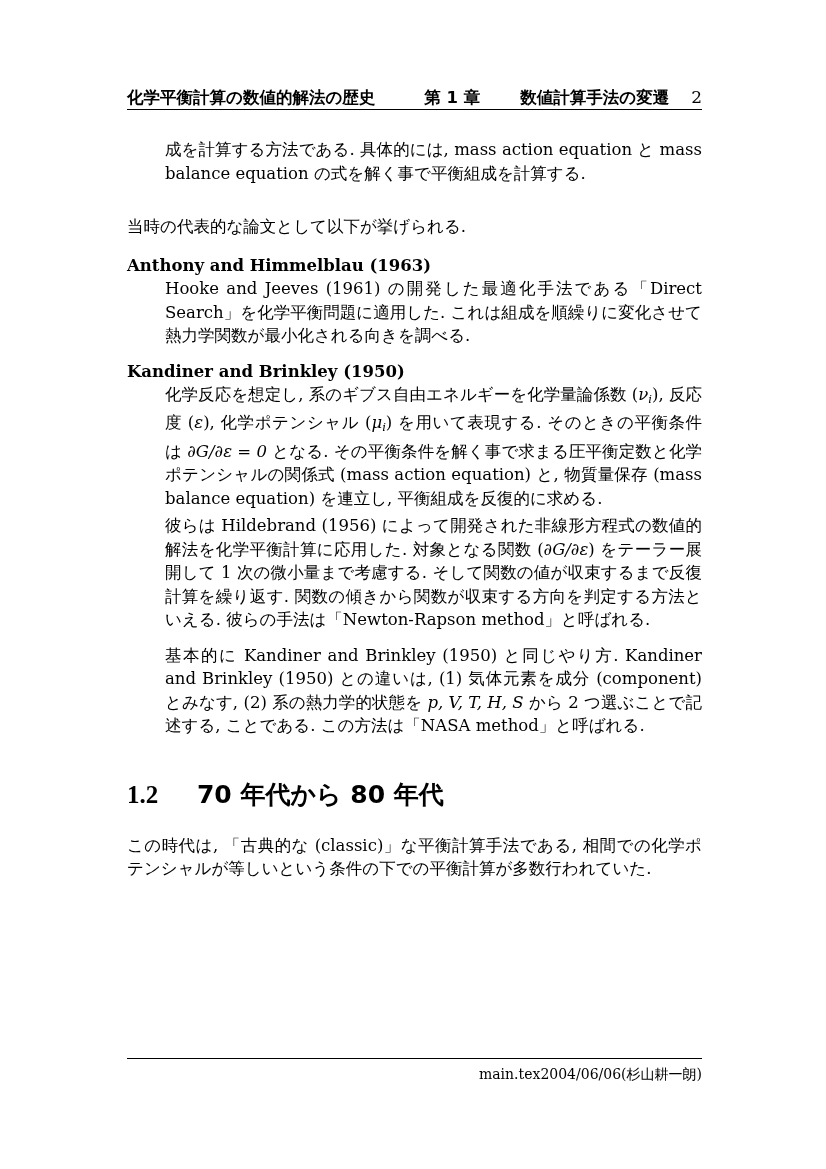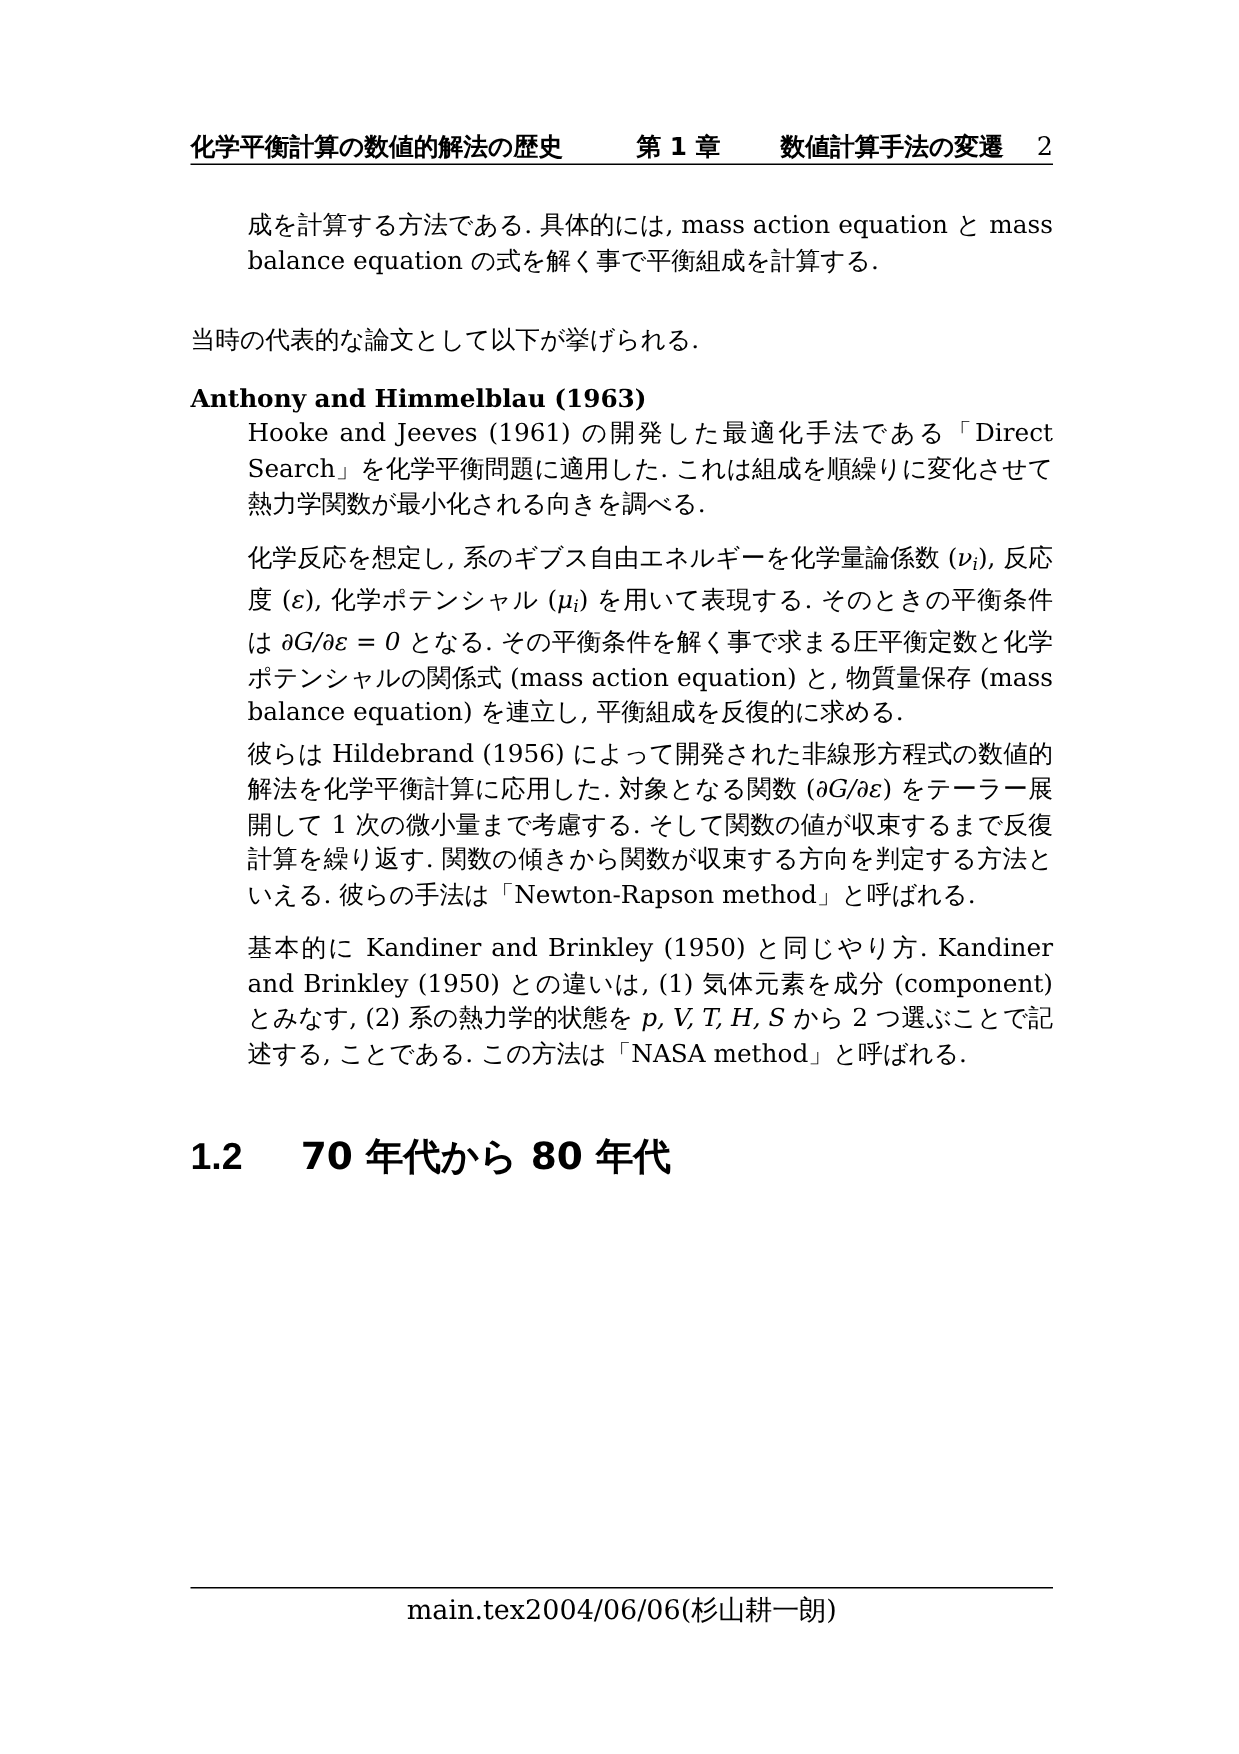--- a/index.html
+++ b/index.html
@@ -36,32 +36,32 @@
   .entry + .entry { margin-top: 12px; }
   .entry dt { font-weight: bold; }
   .entry dd { margin-left: 38px; }
   .entry dd p + p { margin-top: 4px; }
   
   .section-heading {
     margin-top: 40px; font-size: 25px; font-weight: bold; line-height: 34px;
     white-space: nowrap;
   }
   .section-heading .section-number {
-    font-family: Liberation Sans, sans-serif; margin-right: 30px;
+    font-family: Liberation Serif, serif; margin-right: 30px;
   }
   .section-heading .section-title {
     font-family: "DejaVu Sans", "Liberation Sans", sans-serif;
   }
   .para-closing { margin-top: 22px; }
   
   .page-footer {
     position: absolute; left: 127px; top: 1058px; width: 575px;
     border-top: 1px solid #000; padding-top: 5px;
-    display: flex; justify-content: center;
-    font-size: 18px; line-height: 20px;
+    display: flex; justify-content: flex-end;
+    font-size: 14px; line-height: 20px;
   }
   
   .s-b   { font-weight: bold; }
   .s-i   { font-style: italic; }
   .s-m   { font-style: italic; }
   .s-sub { font-style: italic; font-size: 0.7em; vertical-align: -0.25em; }
 </style>
 </head>
 <body>
 
@@ -86,39 +86,41 @@
 
       <dl class="entry">
         <dt><span class="s-b">Anthony and Himmelblau (1963)</span></dt>
         <dd>
           <p><span>Hooke and Jeeves (1961) の開発した最適化手法である「Direct Search」を化学平衡問題に適用した. これは組成を順繰りに変化させて熱力学関数が最小化される向きを調べる.</span></p>
         </dd>
       </dl>
 
 
       <dl class="entry">
+        <dt><span class="s-b">Kandiner and Brinkley (1950)</span></dt>
         <dd>
           <p><span>化学反応を想定し, 系のギブス自由エネルギーを化学量論係数 (</span><span class="s-m">ν</span><span class="s-sub">i</span><span>), 反応度 (</span><span class="s-m">ε</span><span>), 化学ポテンシャル (</span><span class="s-m">μ</span><span class="s-sub">i</span><span>) を用いて表現する. そのときの平衡条件は </span><span class="s-m">∂G/∂ε = 0</span><span> となる. その平衡条件を解く事で求まる圧平衡定数と化学ポテンシャルの関係式 (mass action equation) と, 物質量保存 (mass balance equation) を連立し, 平衡組成を反復的に求める.</span></p>
           <p><span>彼らは Hildebrand (1956) によって開発された非線形方程式の数値的解法を化学平衡計算に応用した. 対象となる関数 (</span><span class="s-m">∂G/∂ε</span><span>) をテーラー展開して 1 次の微小量まで考慮する. そして関数の値が収束するまで反復計算を繰り返す. 関数の傾きから関数が収束する方向を判定する方法といえる. 彼らの手法は「Newton-Rapson method」と呼ばれる.</span></p>
         </dd>
       </dl>
 
       <dl class="entry">
         <dd>
           <p><span>基本的に Kandiner and Brinkley (1950) と同じやり方. Kandiner and Brinkley (1950) との違いは, (1) 気体元素を成分 (component) とみなす, (2) 系の熱力学的状態を </span><span class="s-m">p, V, T, H, S</span><span> から 2 つ選ぶことで記述する, ことである. この方法は「NASA method」と呼ばれる.</span></p>
         </dd>
       </dl>
 
     </div>
 
     <h2 class="section-heading">
       <span class="section-number">1.2</span>
       <span class="section-title">70 年代から 80 年代</span>
     </h2>
 
+    <p class="para-closing">この時代は, 「古典的な (classic)」な平衡計算手法である, 相間での化学ポテンシャルが等しいという条件の下での平衡計算が多数行われていた.</p>
 
   </div>
 </div>
 
 <div class="page-footer">
   <span>main.tex</span>
   <span>2004/06/06(杉山耕一朗)</span>
 </div>
 
 </body></html>

